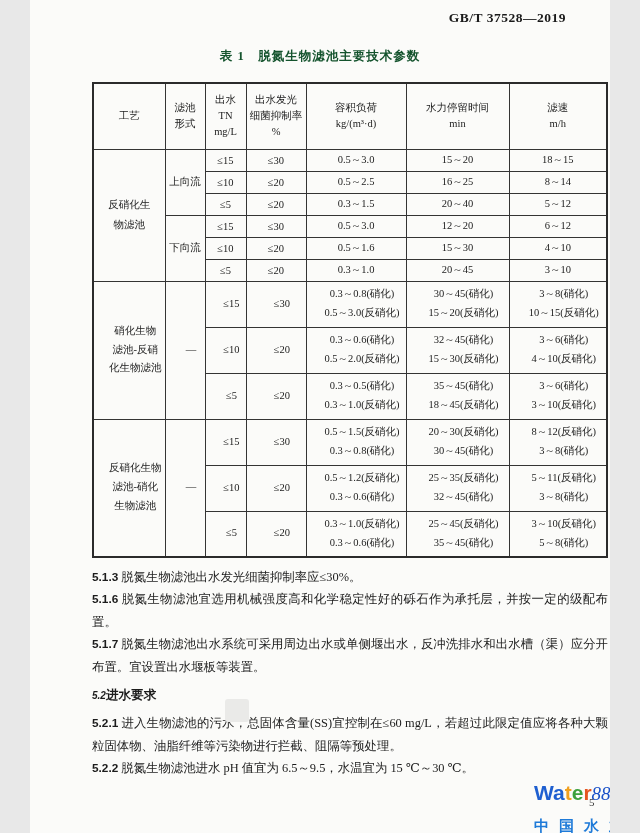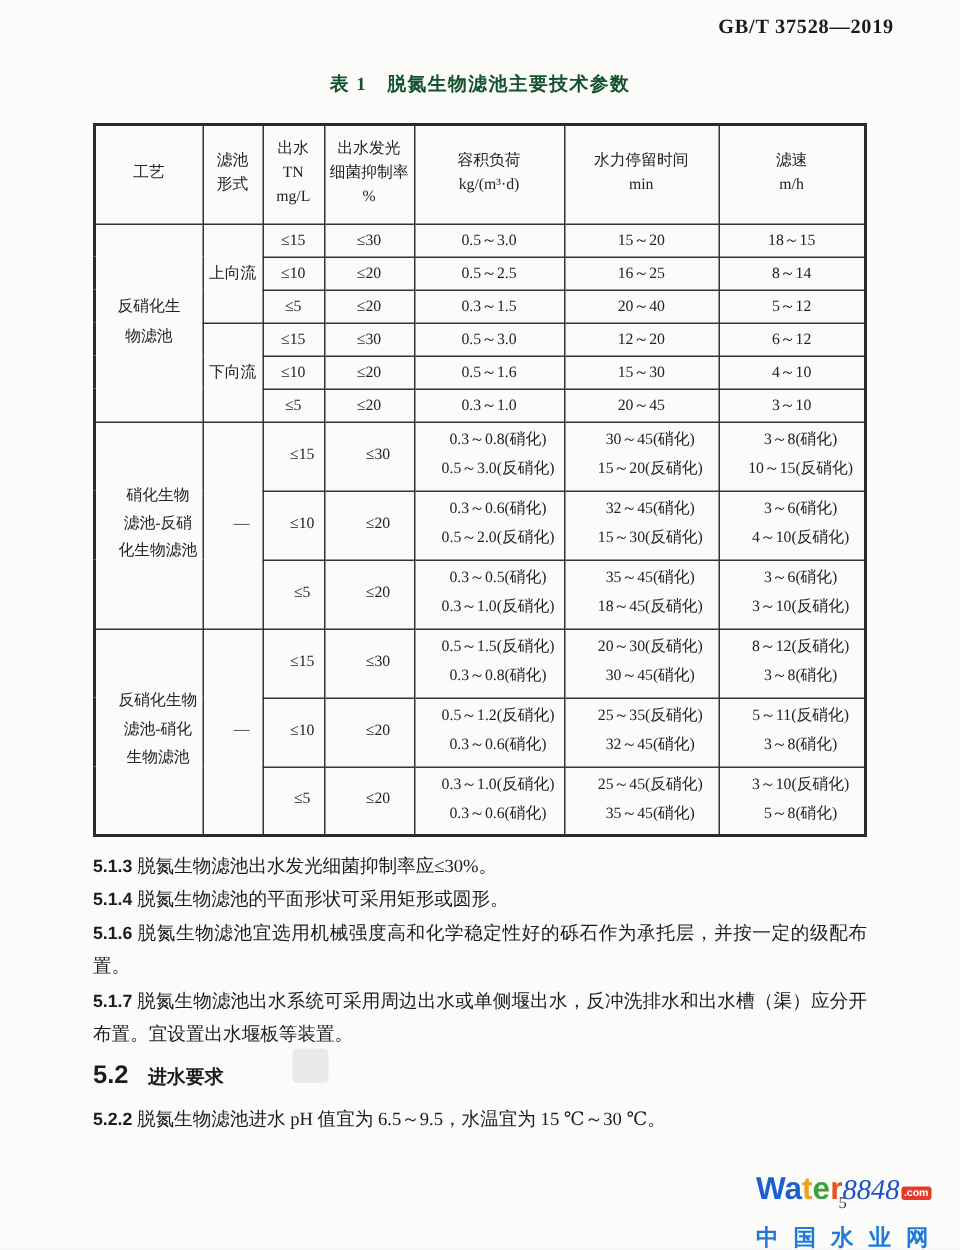--- a/index.html
+++ b/index.html
@@ -1,18 +1,18 @@
 <!DOCTYPE html>
 <html><head>
 <meta charset="utf-8">
 <style>
   html,body{margin:0;padding:0;}
   body{background:#e8e8e8;font-family:"Liberation Serif","DejaVu Serif",serif;}
   .page{
-    position:relative;width:640px;height:833px;margin:0 auto;
+    position:relative;width:580px;height:833px;margin:0 auto;
     background:#fbfbf9;color:#1e1e1e;overflow:hidden;
   }
   .doc-header{
     position:absolute;top:10px;right:44px;
     font-family:"Liberation Serif","DejaVu Serif",serif;
     font-weight:bold;font-size:13.5px;letter-spacing:.5px;color:#1a1a1a;
   }
   .table-title{
     position:absolute;top:48px;left:0;width:100%;text-align:center;
     font-weight:bold;font-size:12.5px;color:#14532d;letter-spacing:1px;
@@ -40,21 +40,21 @@
   }
   .clauses p{margin:0;}
   .clause-num{
     font-family:"Liberation Sans","DejaVu Sans",sans-serif;
     font-weight:600;font-size:11.8px;margin-right:3px;
   }
   .section-heading{
     font-family:"Liberation Sans","DejaVu Sans",sans-serif;
     font-weight:bold;font-size:12.6px;margin:6px 0 5px 0 !important;
   }
-  .section-heading .clause-num{margin-right:13px;font-size:17px;font-weight:bold;}
+  .section-heading .clause-num{margin-right:0;font-size:10px;font-weight:bold;font-style:italic;}
   .stamp{
     position:absolute;left:195px;top:699px;width:24px;height:23px;
     background:#eaeae8;border-radius:3px;
   }
   .page-num{
     position:absolute;left:559px;top:796px;
     font-size:11px;color:#3a3a3a;z-index:3;
   }
   .watermark{
     position:absolute;left:504px;top:782px;z-index:2;line-height:1;
@@ -227,26 +227,26 @@
         <td>25～45(反硝化)
 35～45(硝化)</td>
         <td>3～10(反硝化)
 5～8(硝化)</td>
       </tr>
     </tbody>
   </table>
 
   <div class="clauses">
     <p><span class="clause-num">5.1.3</span><span>脱氮生物滤池出水发光细菌抑制率应≤30%。</span></p>
-    <p><span class="clause-num">5.1.4</span><span>脱氮生物滤池的平面形状可采用矩形或圆形。</span></p>
     <p><span class="clause-num">5.1.6</span><span>脱氮生物滤池宜选用机械强度高和化学稳定性好的砾石作为承托层，并按一定的级配布置。</span></p>
     <p><span class="clause-num">5.1.7</span><span>脱氮生物滤池出水系统可采用周边出水或单侧堰出水，反冲洗排水和出水槽（渠）应分开布置。宜设置出水堰板等装置。</span></p>
 
     <p class="section-heading"><span class="clause-num">5.2</span><span>进水要求</span></p>
 
+    <p><span class="clause-num">5.2.1</span><span>进入生物滤池的污水，总固体含量(SS)宜控制在≤60 mg/L，若超过此限定值应将各种大颗粒固体物、油脂纤维等污染物进行拦截、阻隔等预处理。</span></p>
     <p><span class="clause-num">5.2.2</span><span>脱氮生物滤池进水 pH 值宜为 6.5～9.5，水温宜为 15 ℃～30 ℃。</span></p>
   </div>
 
   <div class="stamp"></div>
 
   <div class="page-num">5</div>
 
   <div class="watermark">
     <div class="wm-top">
       <span class="wm-word"><span style="color: rgb(30, 95, 208);">W</span><span style="color: rgb(30, 95, 208);">a</span><span style="color: rgb(240, 160, 32);">t</span><span style="color: rgb(61, 160, 61);">e</span><span style="color: rgb(229, 85, 32);">r</span></span><span class="wm-number" style="color: rgb(28, 82, 200);">8848</span><span class="wm-domain" style="background: rgb(226, 59, 40);">.com</span>

